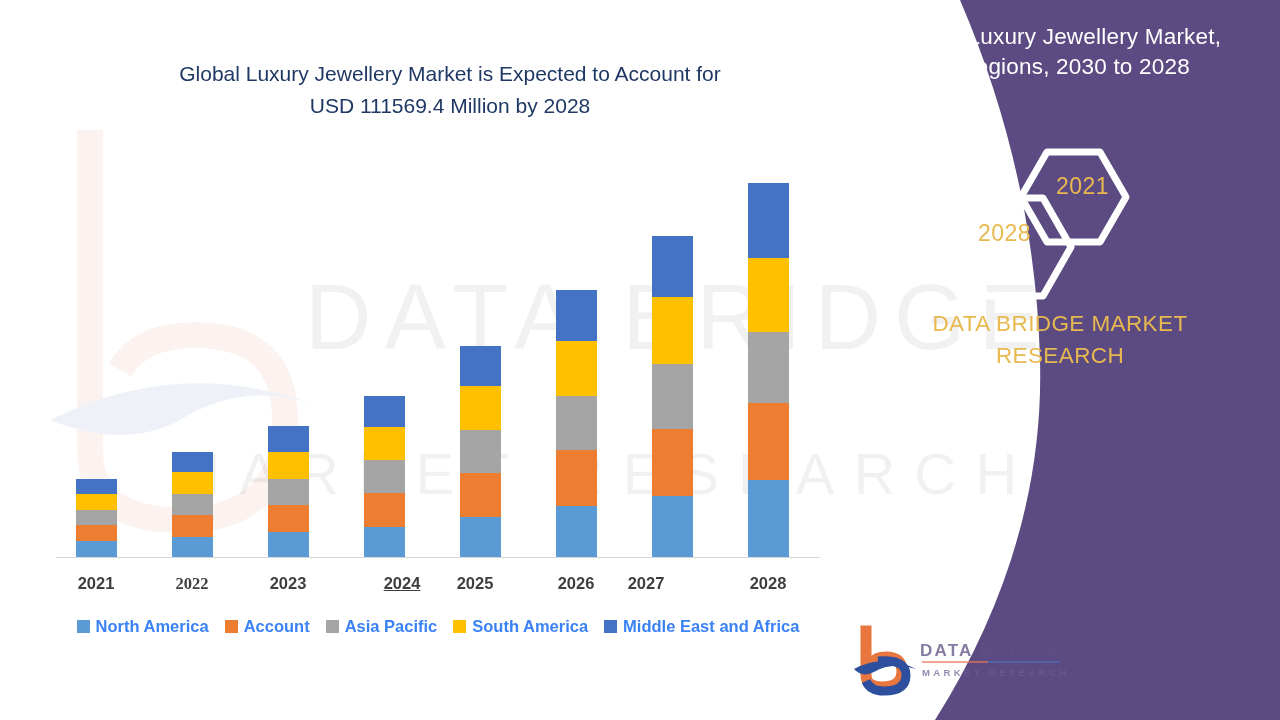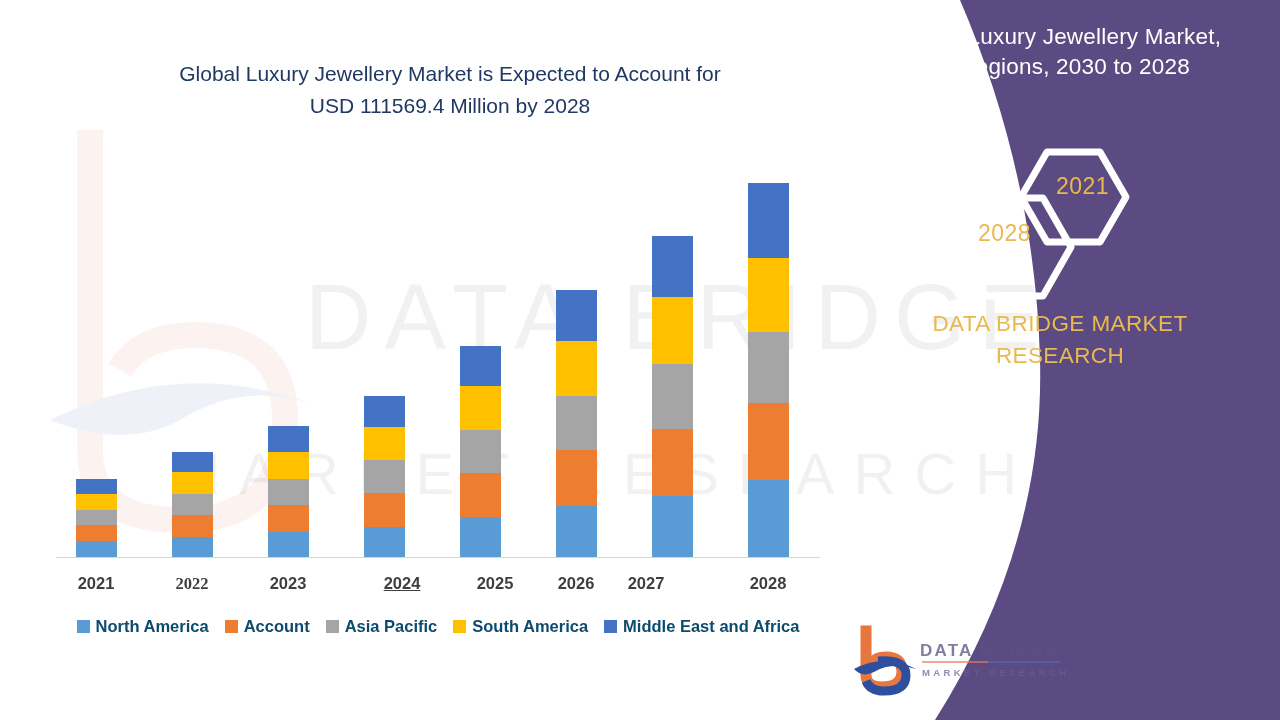--- a/index.html
+++ b/index.html
@@ -214,21 +214,21 @@
     display: flex;
     align-items: center;
     gap: 6px;
   }
   .legend-swatch {
     width: 13px;
     height: 13px;
     flex: 0 0 auto;
   }
   .legend-label {
-    color: #0c4a6e;
+    color: #3b82f6;
     font-size: 16.5px;
     font-weight: bold;
     white-space: nowrap;
   }
 </style>
 </head>
 <body>
 
 <div id="root">
 
@@ -306,21 +306,21 @@
             <div class="seg" style="height: 71px; background: rgb(165, 165, 165);"></div>
             <div class="seg" style="height: 74px; background: rgb(255, 192, 0);"></div>
             <div class="seg" style="height: 75px; background: rgb(68, 114, 196);"></div>
           </div>
         </div>
       <div id="xlabels-layer">
           <div class="x-label" style="left: 61px;">2021</div>
           <div class="x-label" style="left: 157px; font-family: Liberation Serif, serif;">2022</div>
           <div class="x-label" style="left: 253px;">2023</div>
           <div class="x-label" style="left: 367px; text-decoration: underline;">2024</div>
-          <div class="x-label" style="left: 460px;">2025</div>
+          <div class="x-label" style="left: 440px;">2025</div>
           <div class="x-label" style="left: 541px;">2026</div>
           <div class="x-label" style="left: 611px;">2027</div>
           <div class="x-label" style="left: 733px;">2028</div>
         </div>
     </div>
 
     <div class="legend" id="legend">
         <div class="legend-item">
           <span class="legend-swatch" style="background: rgb(91, 155, 213);"></span>
           <span class="legend-label">North America</span>

